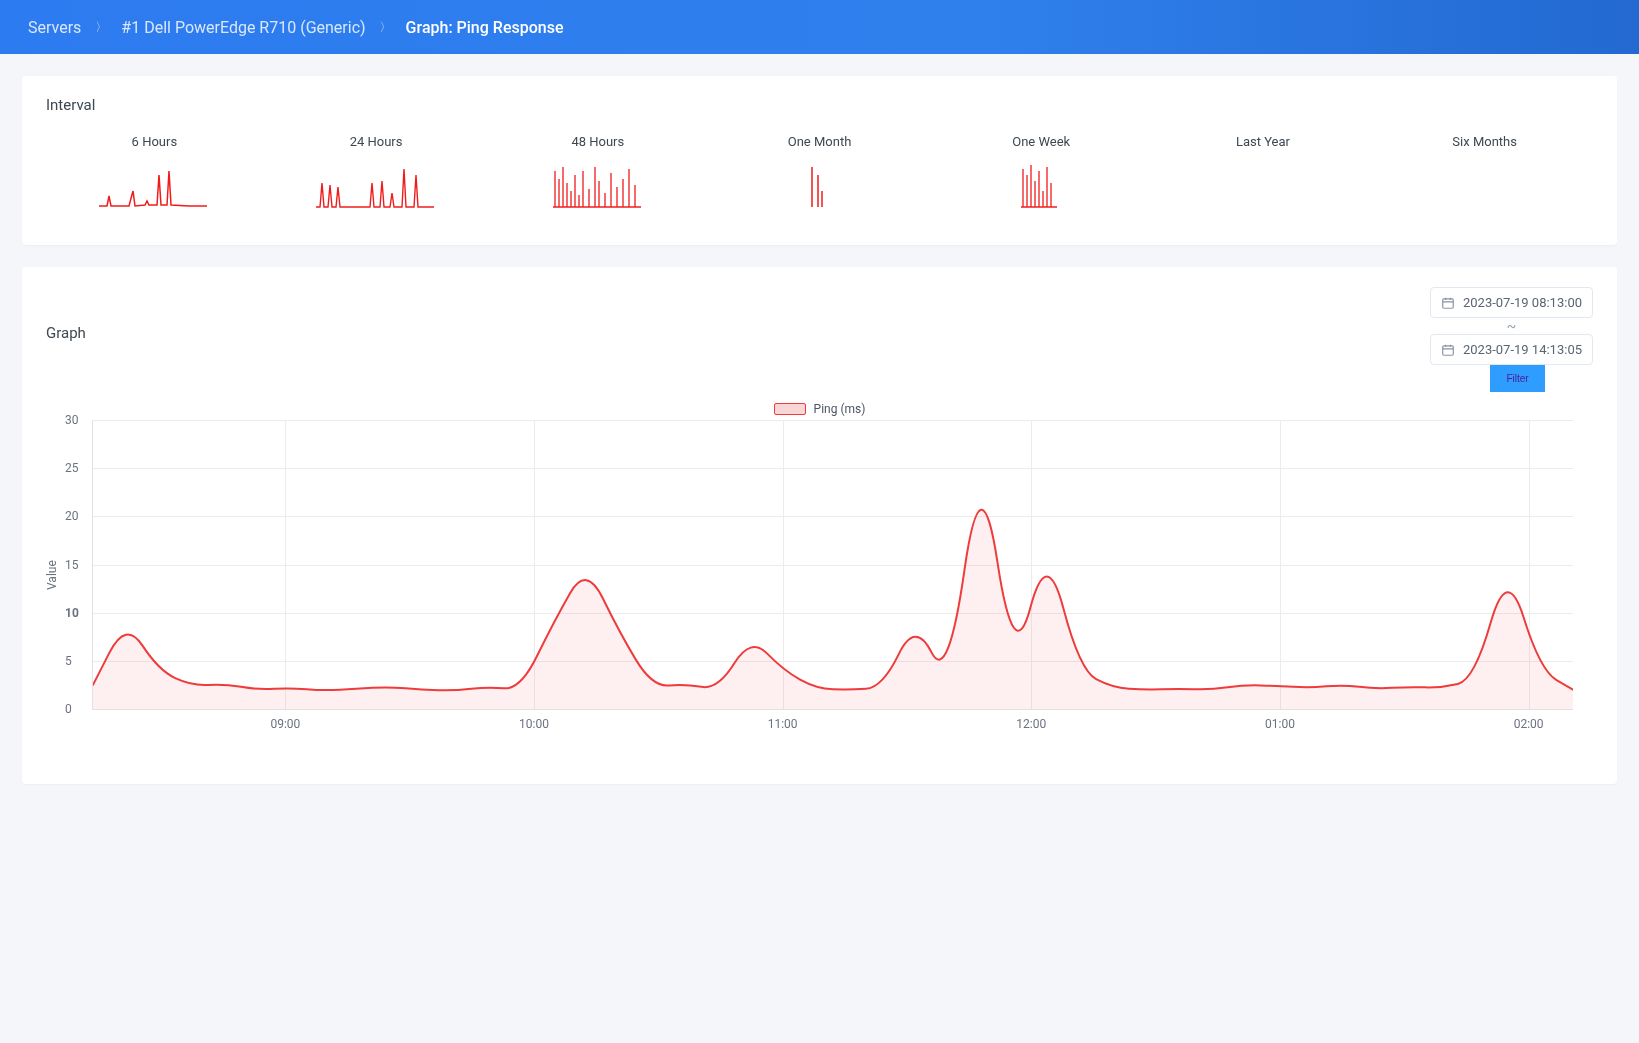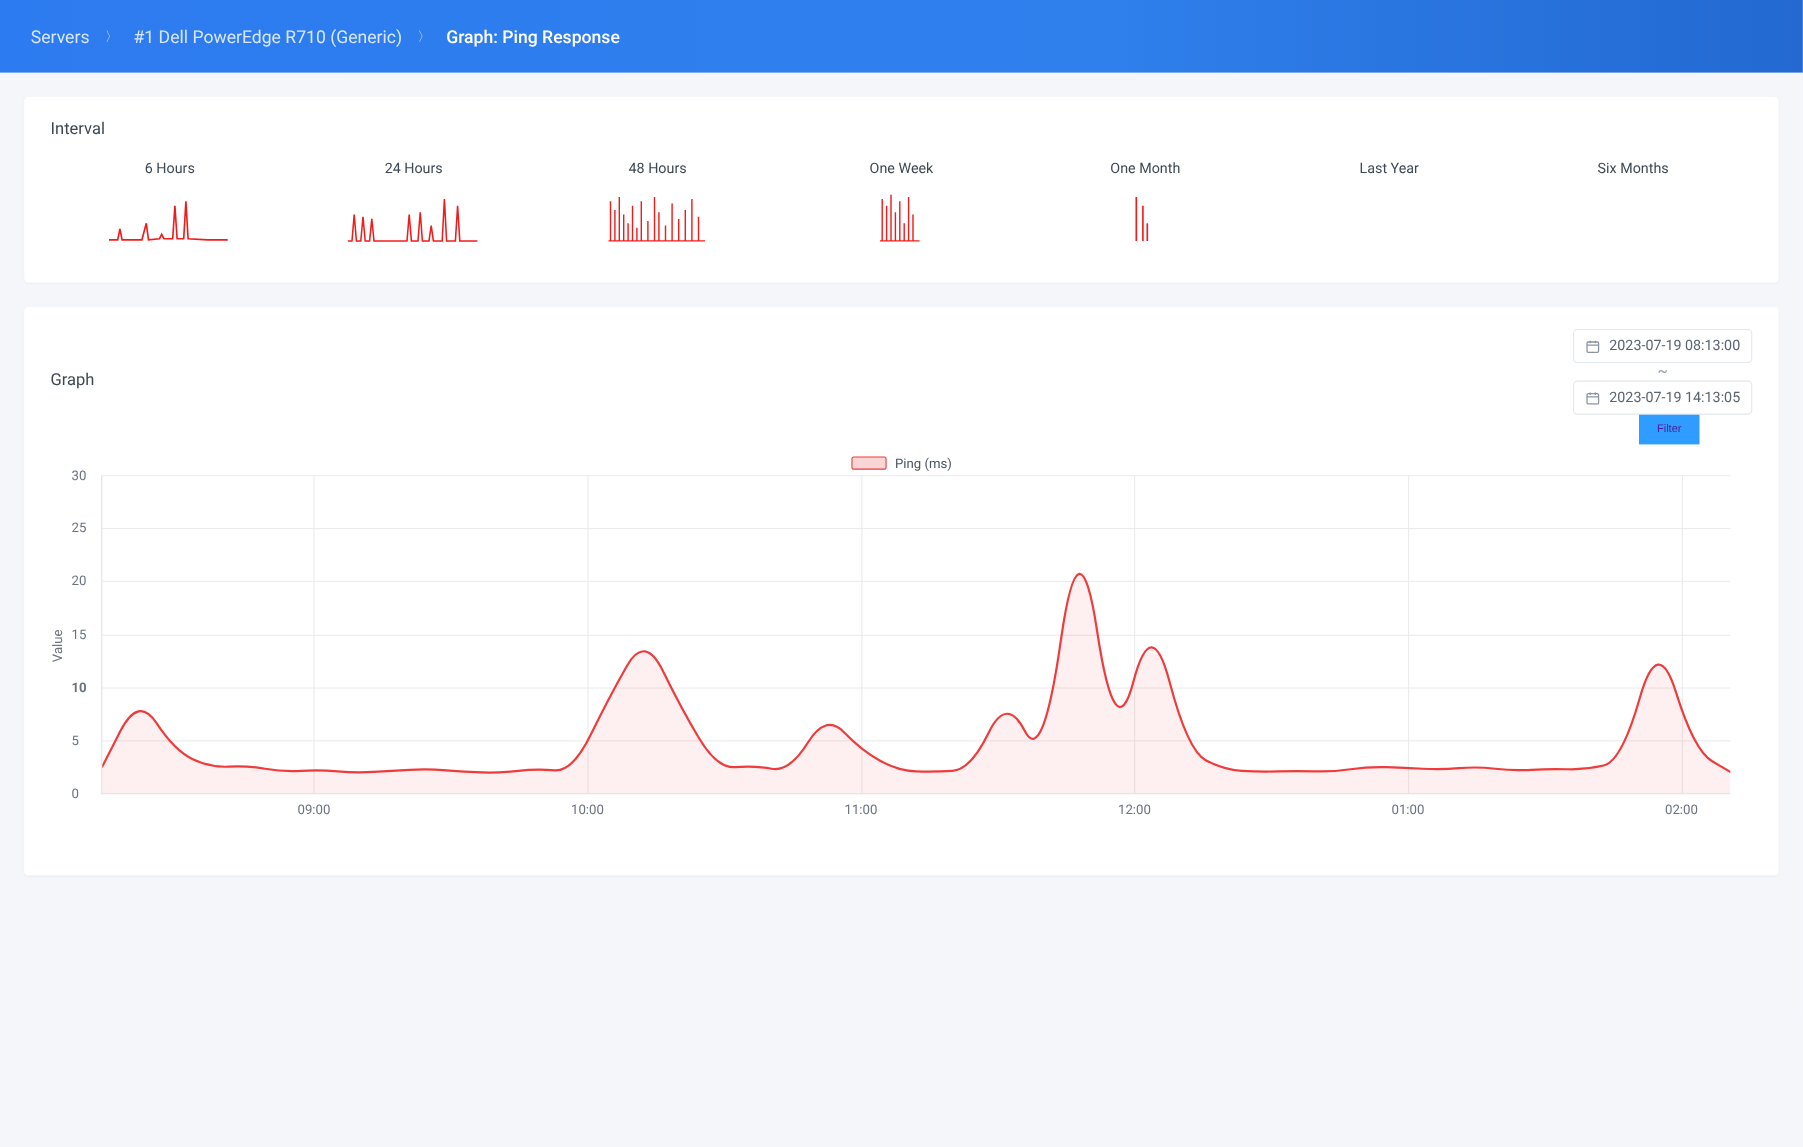--- a/index.html
+++ b/index.html
@@ -5,21 +5,21 @@
   * { box-sizing: border-box; margin: 0; padding: 0; }
   html, body { height: 100%; }
   body {
     font-family: -apple-system, BlinkMacSystemFont, "Segoe UI", Roboto, Helvetica, Arial, sans-serif;
     background: #f4f6fa;
     color: #4a5568;
     font-size: 14px;
   }
   .topbar {
     background: linear-gradient(90deg, #2d7bf0 0%, #2f80ed 60%, #2369d1 100%);
-    height: 66px;
+    height: 54px;
     display: flex;
     align-items: center;
     padding: 0 28px;
     color: rgba(255,255,255,0.85);
     font-size: 16px;
   }
   .breadcrumb { display: flex; align-items: center; gap: 14px; }
   .breadcrumb .bc-link { color: rgba(255,255,255,0.82); cursor: pointer; }
   .breadcrumb .bc-current { color: #fff; font-weight: 500; }
   .breadcrumb .chev { color: rgba(255,255,255,0.7); font-size: 12px; }
@@ -181,36 +181,36 @@
         <div class="spark">
           <svg width="90" height="50" viewBox="0 0 90 50">
             <g stroke="#f01c1c" stroke-width="1.3" fill="none">
               <path d="M2 46 L2 10 M6 46 L6 18 M10 46 L10 6 M14 46 L14 22 M18 46 L18 30 M22 46 L22 14 M26 46 L26 34 M30 46 L30 10 M36 46 L36 28 M42 46 L42 6 M46 46 L46 20 M52 46 L52 32 M58 46 L58 12 M64 46 L64 26 M70 46 L70 18 M76 46 L76 8 M82 46 L82 24"></path>
               <path d="M0 46 L88 46"></path>
             </g>
           </svg>
         </div>
       </div>
       <div class="interval-item">
+        <span class="interval-label">One Month</span>
+        <div class="spark">
+          <svg width="24" height="50" viewBox="0 0 24 50">
+            <g stroke="#f01c1c" stroke-width="1.5" fill="none">
+              <path d="M4 46 L4 6 M10 46 L10 14 M14 46 L14 30"></path>
+            </g>
+          </svg>
+        </div>
+      </div>
+      <div class="interval-item">
         <span class="interval-label">One Week</span>
         <div class="spark">
           <svg width="40" height="50" viewBox="0 0 40 50">
             <g stroke="#f01c1c" stroke-width="1.3" fill="none">
               <path d="M2 46 L2 8 M6 46 L6 14 M10 46 L10 4 M14 46 L14 20 M18 46 L18 10 M22 46 L22 30 M26 46 L26 6 M30 46 L30 22"></path>
               <path d="M0 46 L36 46"></path>
-            </g>
-          </svg>
-        </div>
-      </div>
-      <div class="interval-item">
-        <span class="interval-label">One Month</span>
-        <div class="spark">
-          <svg width="24" height="50" viewBox="0 0 24 50">
-            <g stroke="#f01c1c" stroke-width="1.5" fill="none">
-              <path d="M4 46 L4 6 M10 46 L10 14 M14 46 L14 30"></path>
             </g>
           </svg>
         </div>
       </div>
       <div class="interval-item">
         <span class="interval-label">Last Year</span>
         <div class="spark"></div>
       </div>
       <div class="interval-item">
         <span class="interval-label">Six Months</span>

